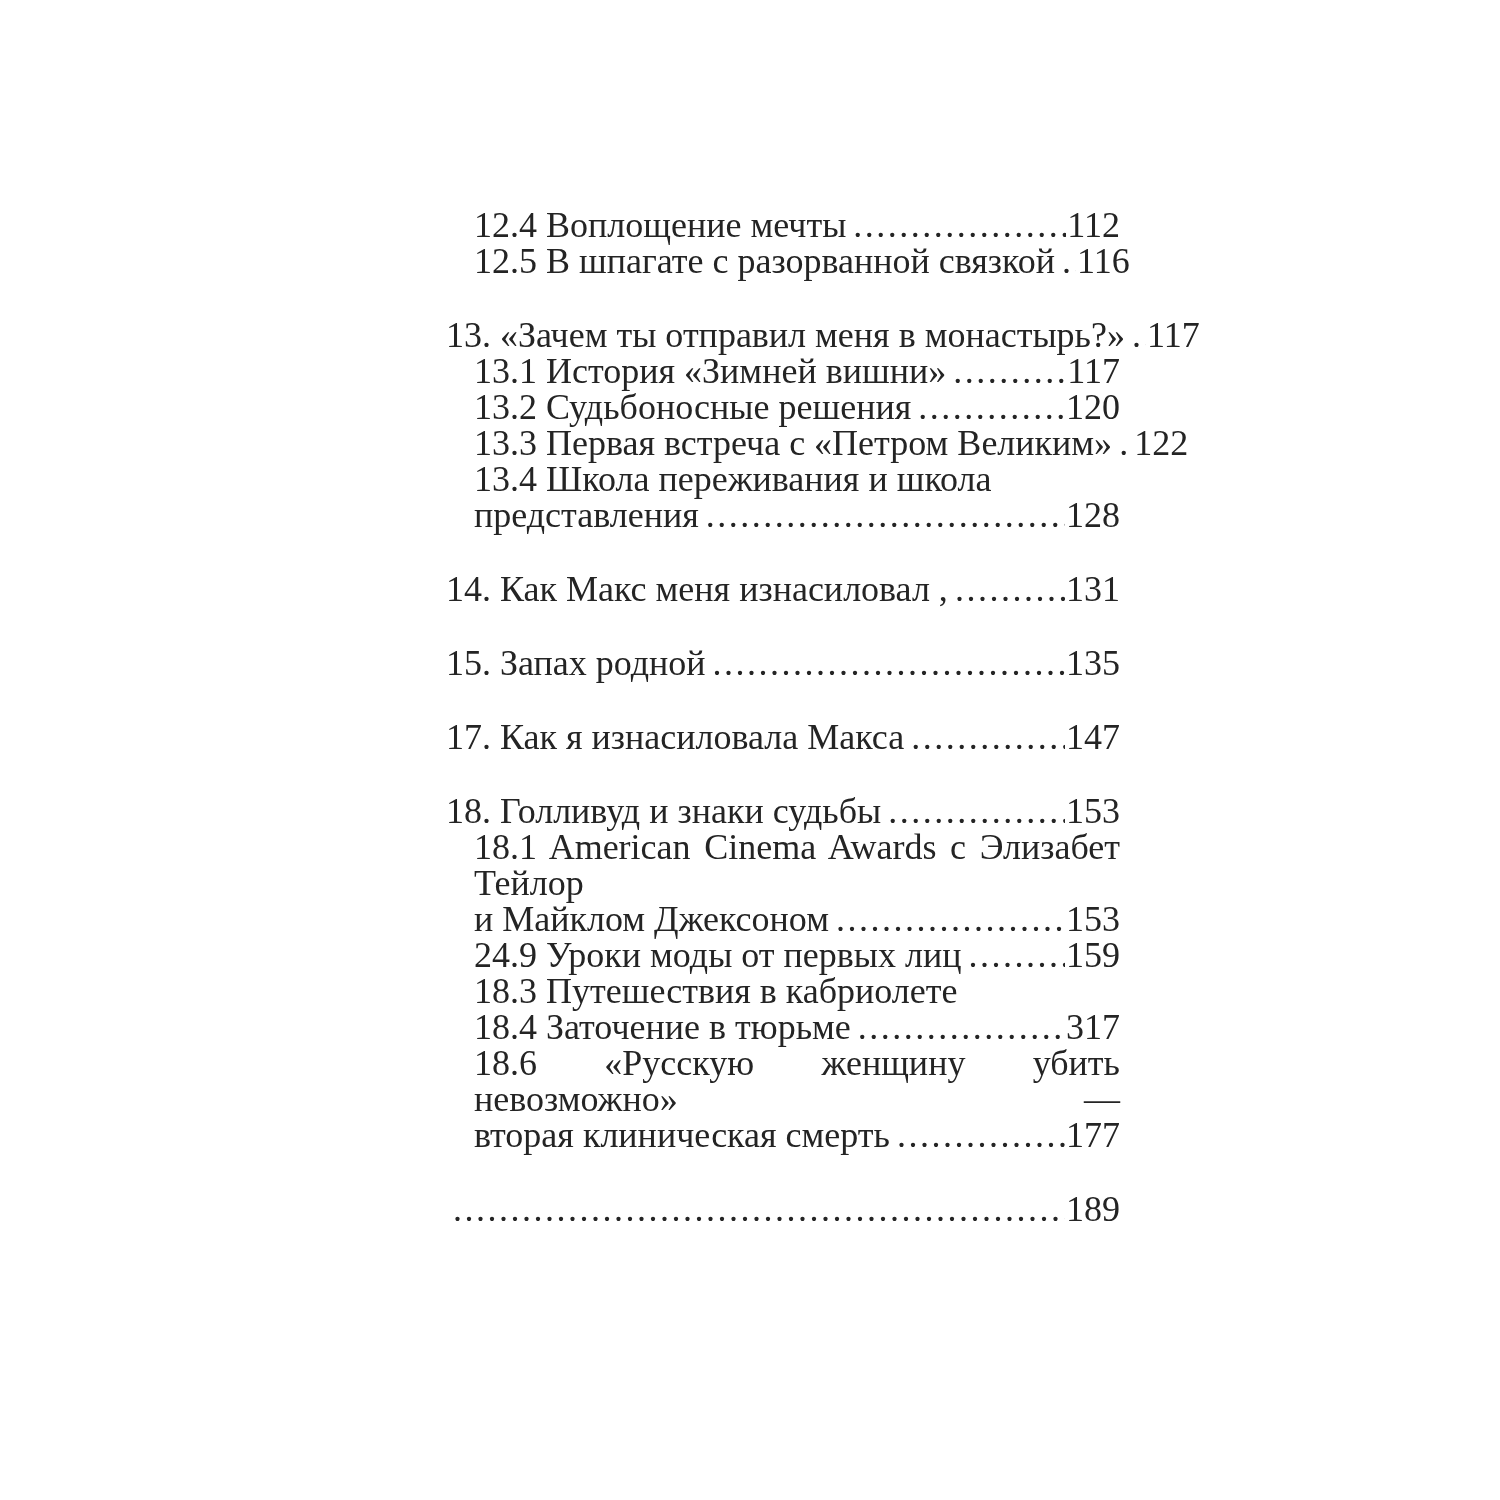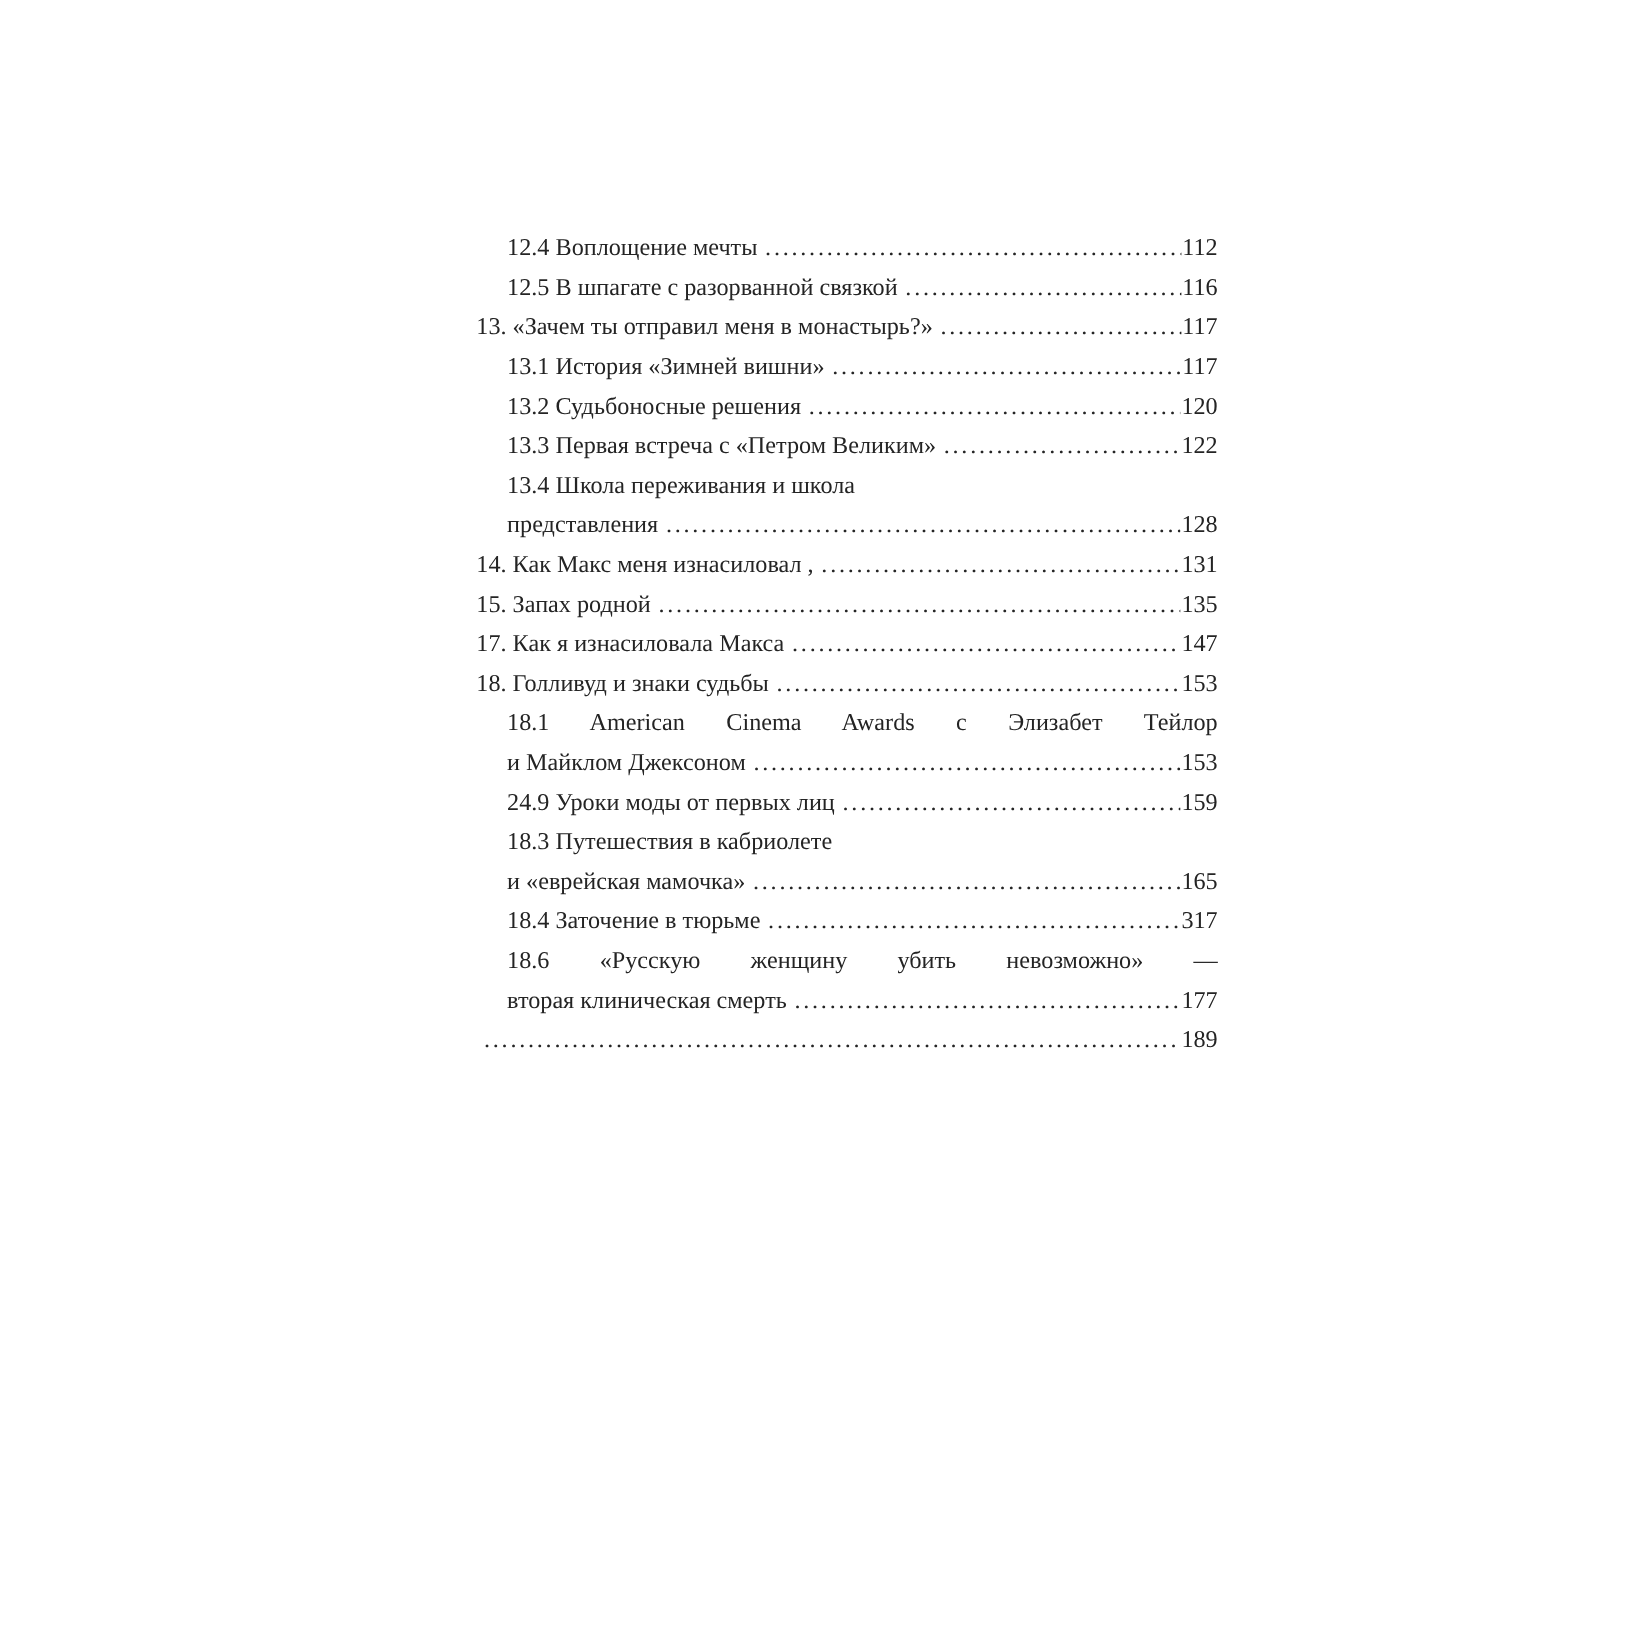--- a/index.html
+++ b/index.html
@@ -16,29 +16,29 @@
     font-family: "Liberation Serif", "DejaVu Serif", serif;
     color: #242424;
   }
   .page {
     position: absolute;
     inset: 0;
     background: #ffffff;
   }
   .toc {
     position: absolute;
-    left: 433px;
+    left: 446px;
     top: 207px;
     width: 674px;
-    font-size: 22px;
+    font-size: 36px;
     line-height: 36px;
   }
   .entry { margin: 0; }
   .entry.sub { padding-left: 28px; }
-  .entry.gap { }
+  .entry.gap { margin-top: 38px; }
   .line { width: 100%; }
   .line.wrap { text-align: left; }
   .line.wrap.justify {
     text-align: justify;
     text-align-last: justify;
   }
   .line.leaderline {
     display: flex;
     align-items: baseline;
     width: 100%;
@@ -157,25 +157,20 @@
       </div>
       <div class="entry sub">
         <div class="line leaderline">
           <span class="t">24.9 Уроки моды от первых лиц</span>
           <span class="leader"></span>
           <span class="pg">159</span>
         </div>
       </div>
       <div class="entry sub">
         <div class="line wrap">18.3 Путешествия в кабриолете</div>
-        <div class="line leaderline">
-          <span class="t">и «еврейская мамочка»</span>
-          <span class="leader"></span>
-          <span class="pg">165</span>
-        </div>
       </div>
       <div class="entry sub">
         <div class="line leaderline">
           <span class="t">18.4 Заточение в тюрьме</span>
           <span class="leader"></span>
           <span class="pg">317</span>
         </div>
       </div>
       <div class="entry sub">
         <div class="line wrap justify">18.6 «Русскую женщину убить невозможно» —</div>

